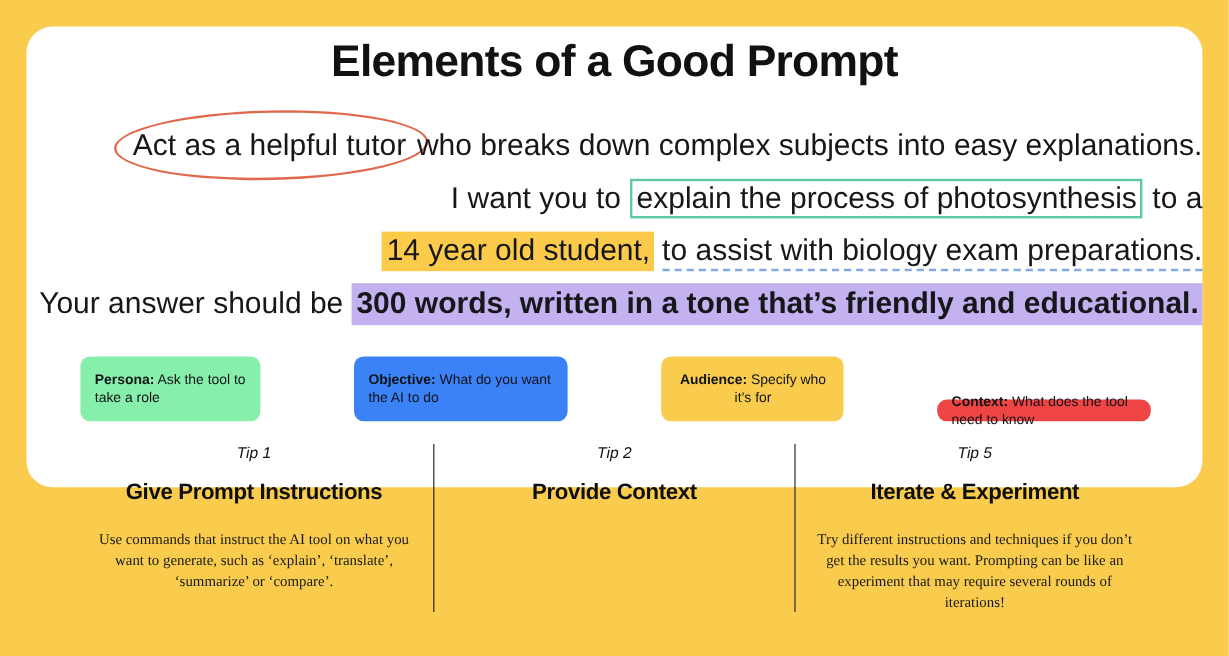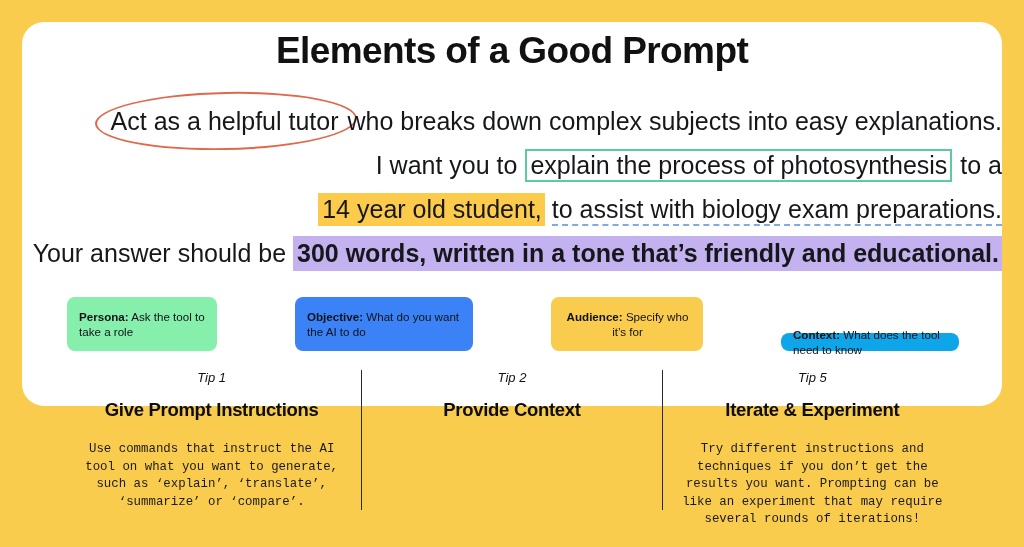--- a/index.html
+++ b/index.html
@@ -130,21 +130,21 @@
     font-size: 11.6px;
     line-height: 15.5px;
     font-family: "Liberation Sans", sans-serif;
   }
   .card .card-text { display: block; }
   .card b { font-weight: bold; }
 
   .card-persona    { width: 150px; background: #86efac; }
   .card-objective  { width: 178px; background: #3b82f6; }
   .card-audience   { width: 152px; background: #f9cc4e; text-align: center; }
-  .card-context    { width: 178px; background: #0ea5e9; margin-top: 36px; }
+  .card-context    { width: 178px; background: #ef4444; margin-top: 36px; }
   .card-boundaries { width: 192px; background: #c9b3ea; }
 
   
   #tips {
     position: absolute;
     left: 40px;
     top: 348px;
     width: 900px;
     height: 140px;
     display: flex;
@@ -169,21 +169,21 @@
     font-weight: bold;
     color: #0e0e0e;
     letter-spacing: -0.3px;
     margin-bottom: 20px;
     font-family: "Liberation Sans", sans-serif;
   }
   .tip-body {
     font-size: 12.4px;
     line-height: 17.5px;
     color: #1a1a1a;
-    font-family: Liberation Mono, monospace;
+    font-family: Liberation Serif, serif;
   }
 </style>
 </head>
 <body>
 
 <div id="frame">
 
   <div id="title">Elements of a Good Prompt</div>
 
   <div id="prompt-block">

